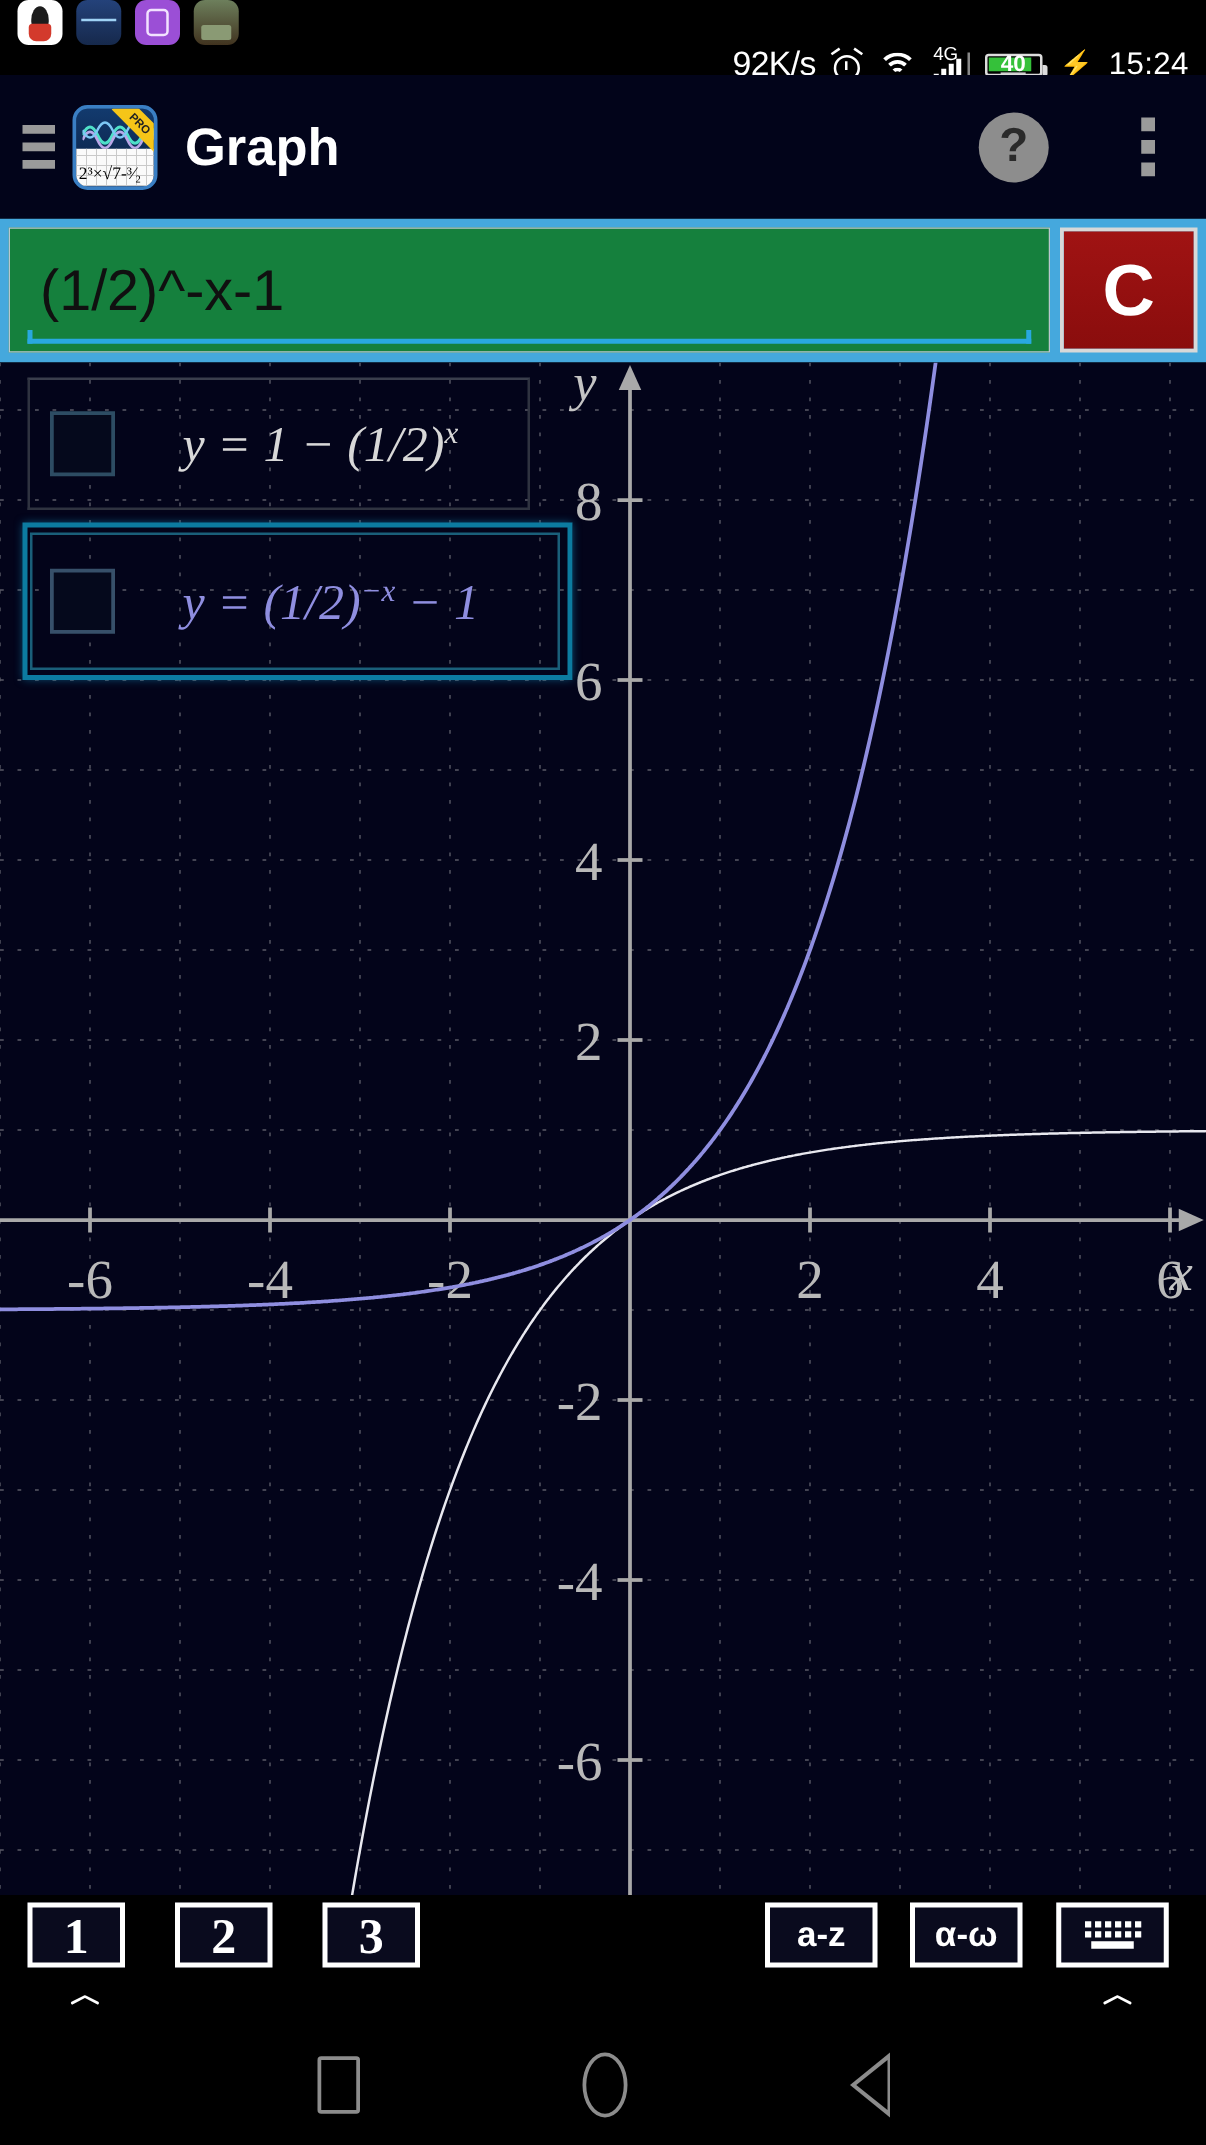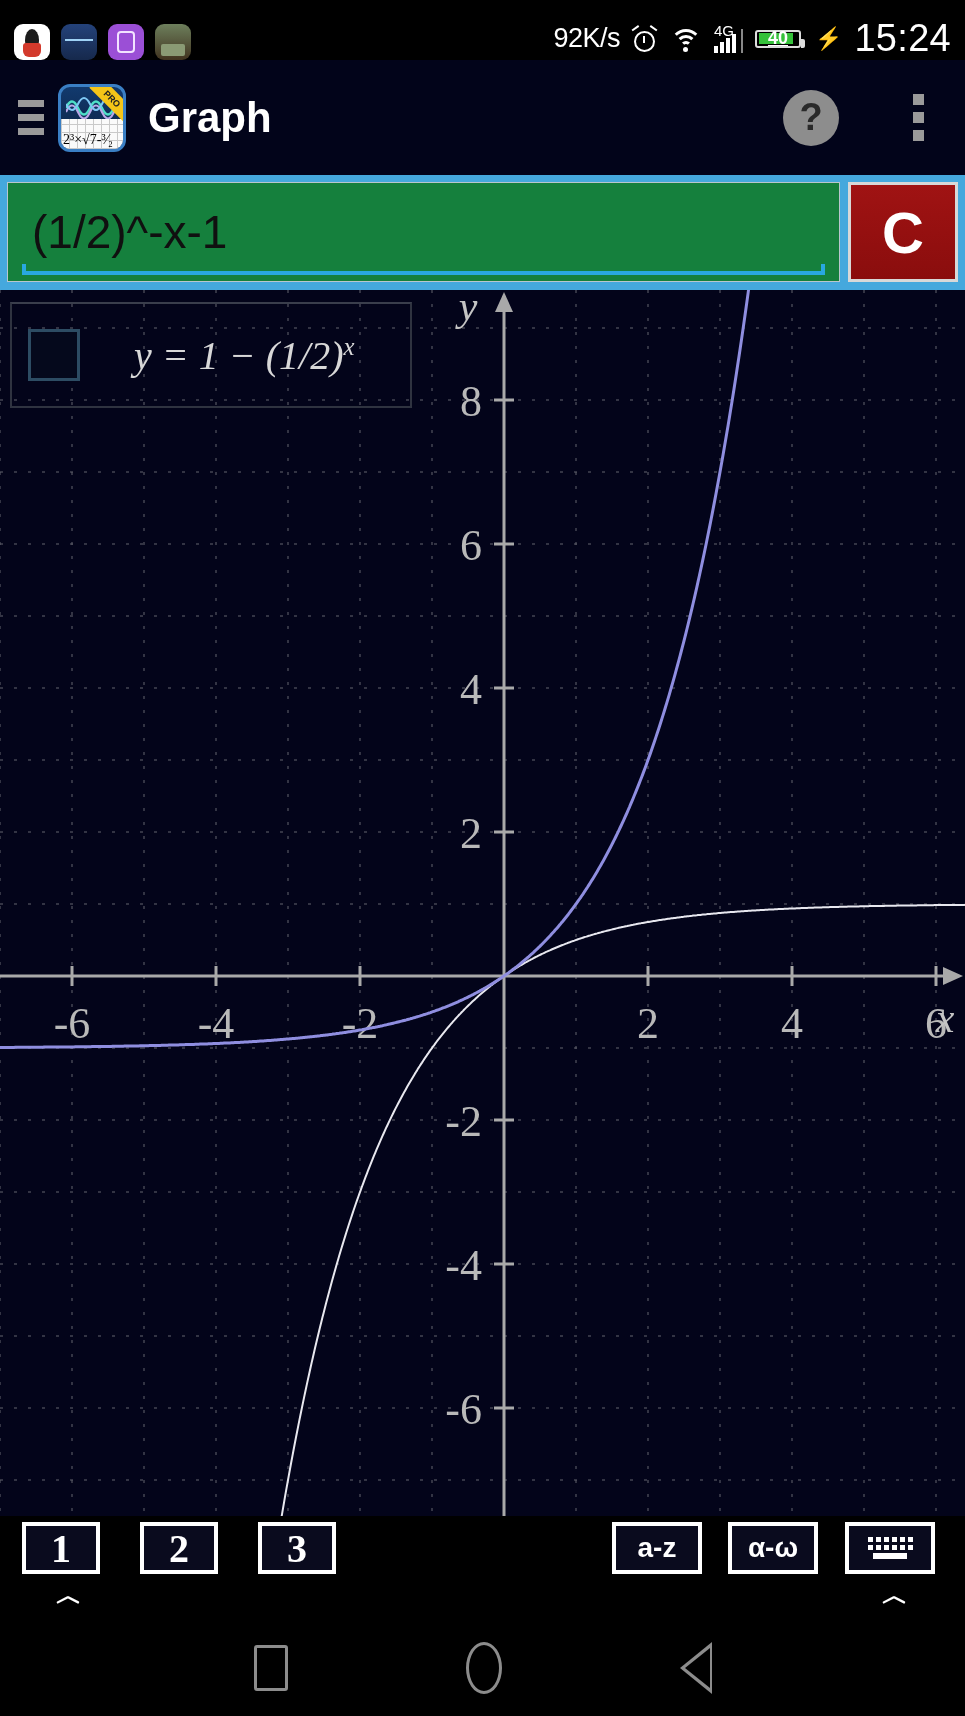--- a/index.html
+++ b/index.html
@@ -6,22 +6,22 @@
   html,body{ background:#000; }
   body{
     width:965px; height:1716px;
     font-family:"Liberation Sans", sans-serif;
     overflow:hidden; position:relative;
   }
 
   
   #status-bar{
     position:absolute; left:0; top:0; width:965px; height:60px;
-    background:#000; display:flex; align-items:flex-end;
-    padding:0 14px; color:#fff;
+    background:#000; display:flex; align-items:flex-start;
+    padding:0 14px; color:#fff;flex-direction:column;
   }
   .sb-left{ display:flex; align-items:center; gap:11px; }
   .app-ico{ width:36px; height:36px; border-radius:9px; position:relative; overflow:hidden; }
   .ico-qq{ background:#fff; }
   .ico-qq::after{
     content:""; position:absolute; left:11px; top:5px; width:14px; height:22px;
     border-radius:50% 50% 45% 45%; background:#1c1c1c;
   }
   .ico-qq::before{
     content:""; position:absolute; left:9px; top:19px; width:18px; height:14px;
@@ -32,21 +32,21 @@
     background:none; border-top:2px solid #9fd2f5; }
   .ico-purple{ background:#9b4fd6; }
   .ico-purple span{ position:absolute; left:9px; top:7px; width:18px; height:22px;
     border:2px solid #f2e2ff; border-radius:4px; }
   .ico-game{ background:linear-gradient(#6d7f5c,#41331f); }
   .ico-game span{ position:absolute; left:6px; top:20px; width:24px; height:12px;
     background:#8a9a74; border-radius:2px; }
 
   .sb-right{ margin-left:auto; display:flex; align-items:center; gap:12px; }
   .sb-net{ font-size:27px; letter-spacing:-0.5px; }
-  .sb-time{ font-size:38px; letter-spacing:0.3px; }
+  .sb-time{ font-size:25px; letter-spacing:0.3px; }
   .alarm-ico{ position:relative; width:25px; height:26px; }
   .alarm-ico .ring{ position:absolute; left:2px; top:5px; width:21px; height:21px;
     border:2.5px solid #fff; border-radius:50%; }
   .alarm-ico .hand{ position:absolute; left:11px; top:10px; width:2px; height:7px; background:#fff; }
   .alarm-ico .ear1,.alarm-ico .ear2{ position:absolute; top:1px; width:8px; height:4px;
     border-top:2.5px solid #fff; }
   .alarm-ico .ear1{ left:0px; transform:rotate(-35deg); }
   .alarm-ico .ear2{ right:0px; transform:rotate(35deg); }
 
   .wifi-ico{ position:relative; width:33px; height:26px; }
@@ -123,21 +123,21 @@
   .clear-btn{ width:110px; background:linear-gradient(#a01313,#8a0d0d);
     border:3px solid #d8d8d8; display:flex; align-items:center;
     justify-content:center; color:#fff; font-size:58px; font-weight:bold; }
 
   
   #graph{ position:absolute; left:0; top:290px; width:965px; height:1226px;
     background:#03041a; overflow:hidden; }
   #graph svg{ display:block; }
 
   
-  #eq-list{ position:absolute; left:0; top:292px; width:478px; z-index:5; }
+  #eq-list{ position:absolute; left:12px; top:292px; width:478px; z-index:5; }
   .eq-item{ position:relative; height:126px; display:flex; align-items:center;
     padding-left:28px; }
   .eq-item .cbox{ width:52px; height:52px; border:3px solid #2d4c63; background:#05091c; }
   .eq-item.sel .cbox{ border-color:#37506a; }
   .eq-item .eq-txt{ margin-left:54px; font-family:"Liberation Serif", serif;
     font-size:40px; color:#d8d8d8; white-space:nowrap; }
   .eq-item.sel .eq-txt{ color:#8f8ee0; }
   .eq-item .eq-txt sup{ font-size:0.62em; vertical-align:super; font-style:italic; }
   .eq-item .eq-txt em{ font-style:italic; }
   .frame-plain{ position:absolute; left:10px; right:66px; top:10px; bottom:10px;
@@ -328,20 +328,28 @@
 <div id="eq-list">
 
   <div class="eq-item">
     <div class="frame-plain"></div>
     <div class="cbox"></div>
     <div class="eq-txt">
       <em>y = 1 − (1/2)</em><sup>x</sup>
     </div>
   </div>
 
+  <div class="eq-item sel">
+    <div class="frame-sel"></div>
+    <div class="frame-sel-inner"></div>
+    <div class="cbox"></div>
+    <div class="eq-txt">
+      <em>y = (1/2)</em><sup>−x</sup><em> − 1</em>
+    </div>
+  </div>
 
 </div>
 
 <div id="btn-bar">
   <div class="kbtn num" style="left:22px">1</div>
   <div class="caret" style="left:56px">︿</div>
   <div class="kbtn num" style="left:140px">2</div>
   <div class="kbtn num" style="left:258px">3</div>
   <div class="kbtn wide" style="left:612px">a-z</div>
   <div class="kbtn wide" style="left:728px">α-ω</div>

